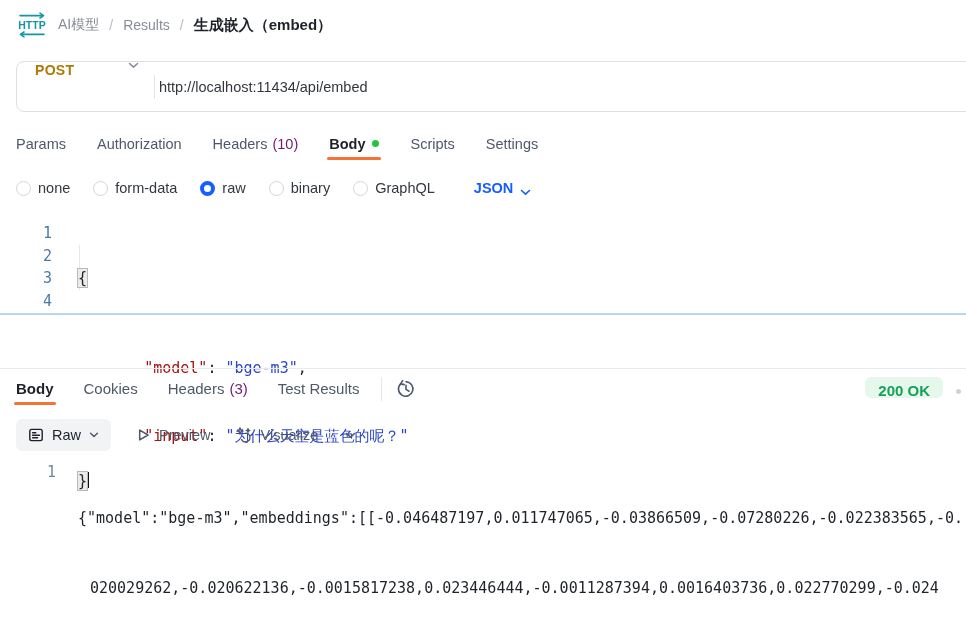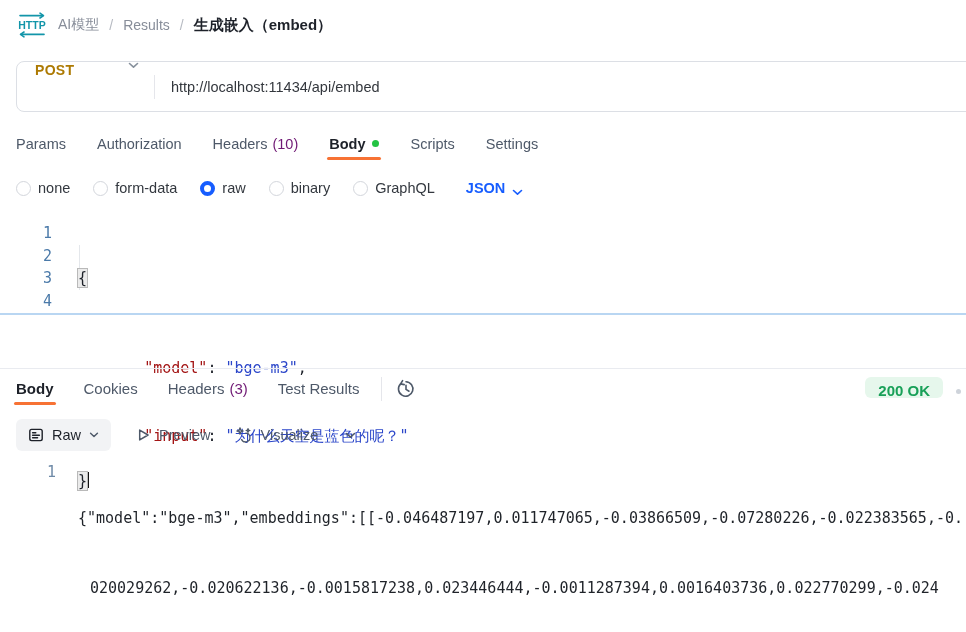--- a/index.html
+++ b/index.html
@@ -19,37 +19,37 @@
   .crumb-sep{font-size:14px;color:#b6bac2;}
   .crumb.current{font-size:15px;font-weight:700;color:#1d2129;}
 
   
   .url-bar{left:16px;top:61px;width:974px;height:51px;border:1px solid #dcdfe5;border-radius:8px;
     display:flex;align-items:center;box-sizing:border-box;background:#fff;}
   .method-select{width:137px;height:100%;display:flex;align-items:flex-start;justify-content:space-between;
     padding:0 15px 0 18px;box-sizing:border-box;cursor:pointer;}
   .method-label{font-size:14px;font-weight:700;color:#ad7a03;letter-spacing:.3px;}
   .vdiv{width:1px;height:24px;background:#e5e6eb;}
-  .url-text{margin-left:16px;font-size:14.5px;color:#33373d;}
+  .url-text{margin-left:4px;font-size:14.5px;color:#33373d;}
 
   
   .req-tabs{left:16px;top:127px;height:33px;display:flex;align-items:center;gap:31px;}
   .tab{position:relative;font-size:14.5px;color:#4e5969;height:100%;display:flex;align-items:center;cursor:pointer;}
   .tab .count{color:#701a75;margin-left:5px;}
   .tab.active{color:#1d2129;font-weight:600;}
   .tab .underline{position:absolute;left:-2px;right:-2px;bottom:0;height:3px;background:#f77234;border-radius:2px;}
   .mod-dot{width:7px;height:7px;border-radius:50%;background:#23c343;margin-left:7px;}
 
   
   .radio-row{left:16px;top:173px;height:30px;display:flex;align-items:center;gap:23px;}
   .radio{display:flex;align-items:center;gap:7px;cursor:pointer;}
   .rcircle{width:15px;height:15px;border-radius:50%;border:1.5px solid #d3d6dc;background:#fff;box-sizing:border-box;}
   .radio.checked .rcircle{border:4.5px solid #165dff;}
   .rlabel{font-size:14.5px;color:#33383f;}
-  .lang-select{display:flex;align-items:flex-end;gap:7px;margin-left:8px;cursor:pointer;color:#165dff;}
+  .lang-select{display:flex;align-items:flex-end;gap:7px;margin-left:16px;cursor:pointer;color:#165dff;}
   .lang-label{font-size:14.5px;font-weight:600;color:#165dff;}
 
   
   .editor{left:0;top:221px;width:966px;height:92px;font-family:"DejaVu Sans Mono",monospace;font-size:15px;line-height:22.5px;}
   .ed-gutter{position:absolute;left:0;top:1px;width:52px;text-align:right;color:#4b7aa9;}
   .ed-gutter div{height:22.5px;}
   .ed-lines{position:absolute;left:78px;top:1px;white-space:pre;}
   .ed-line{height:22.5px;}
   .ed-line.ind{padding-left:12px;}
   .tok-key{color:#a31515;}

